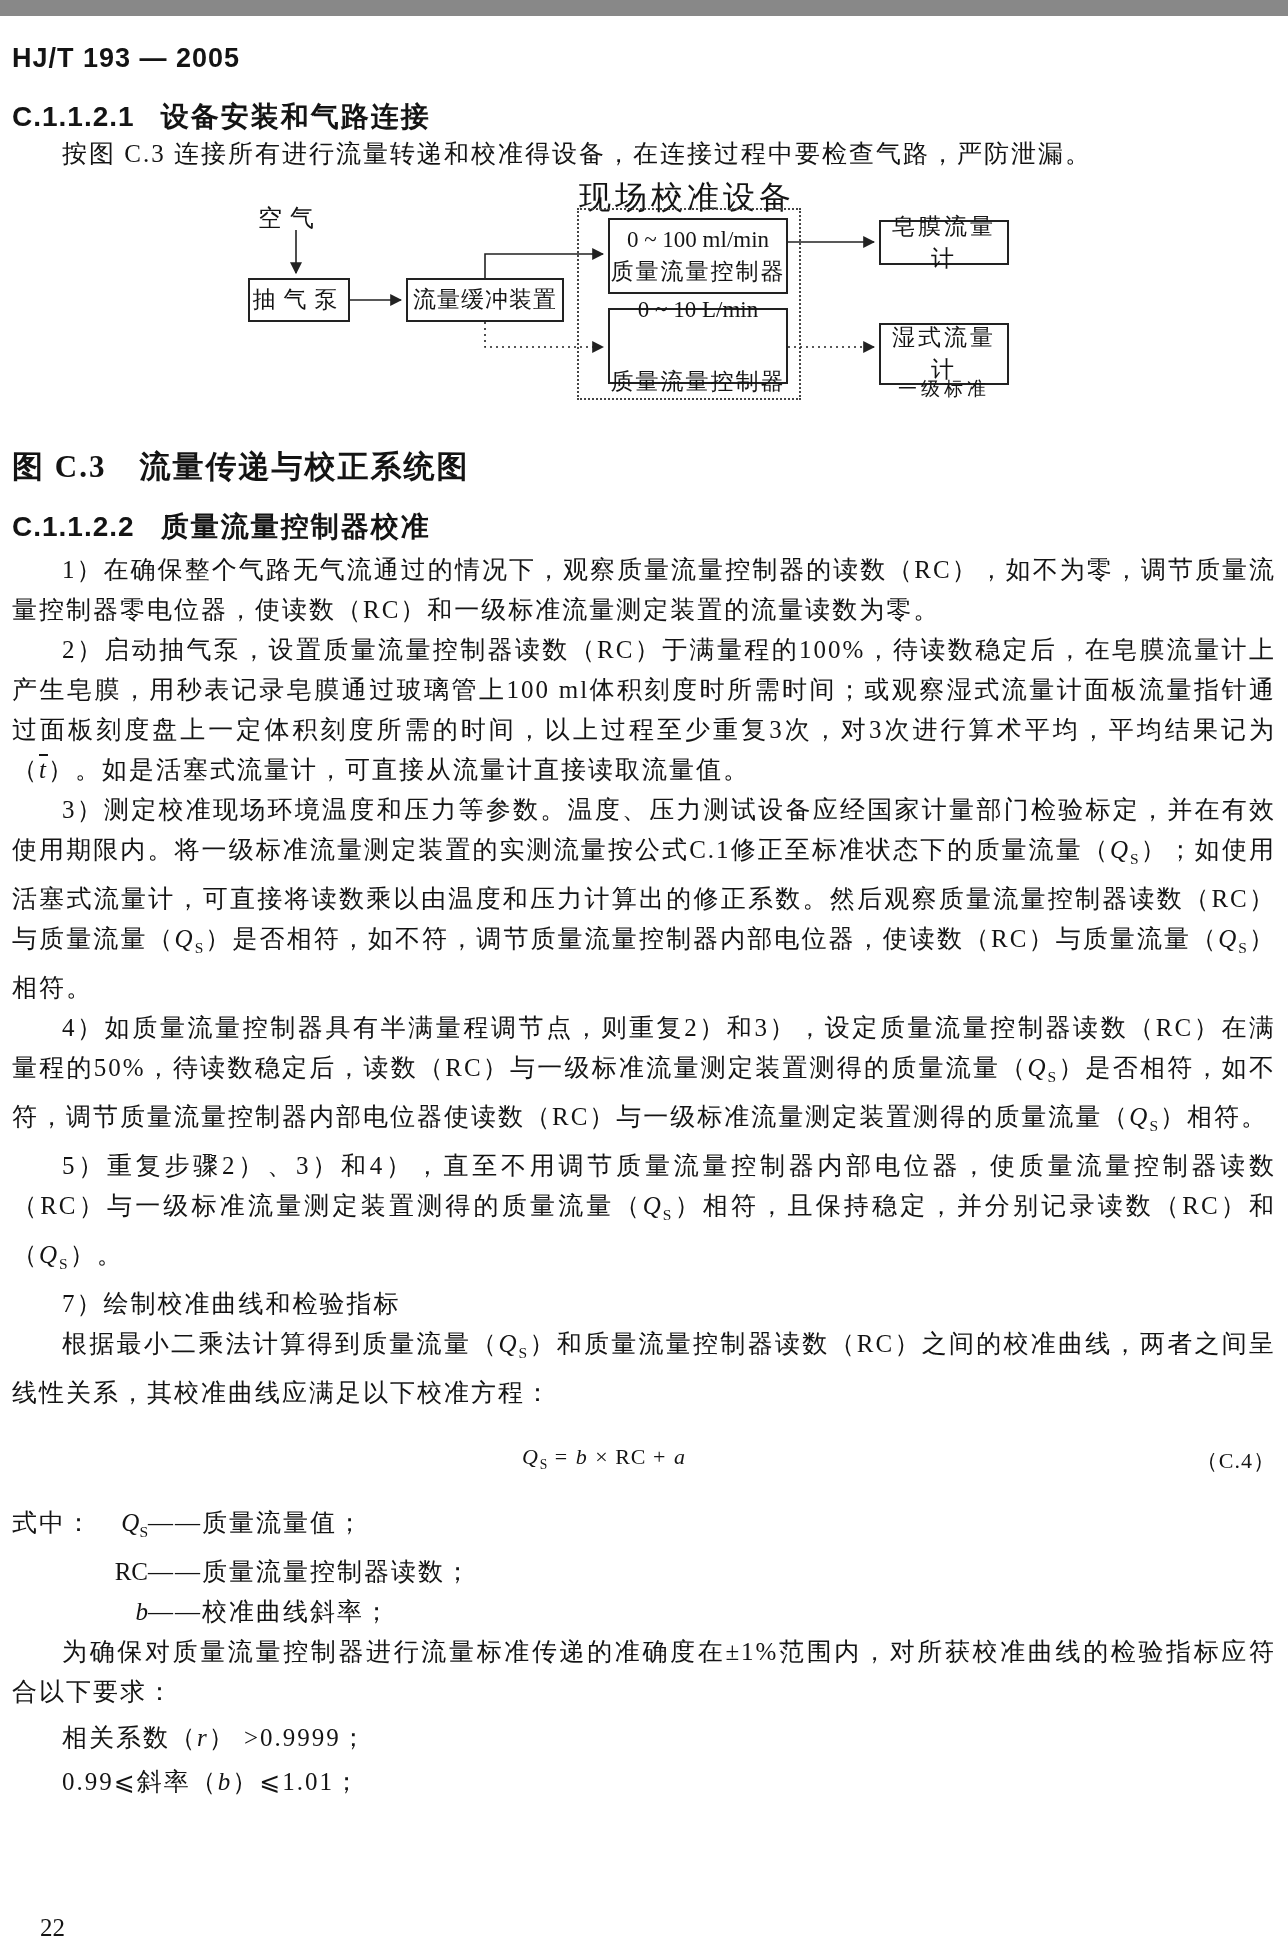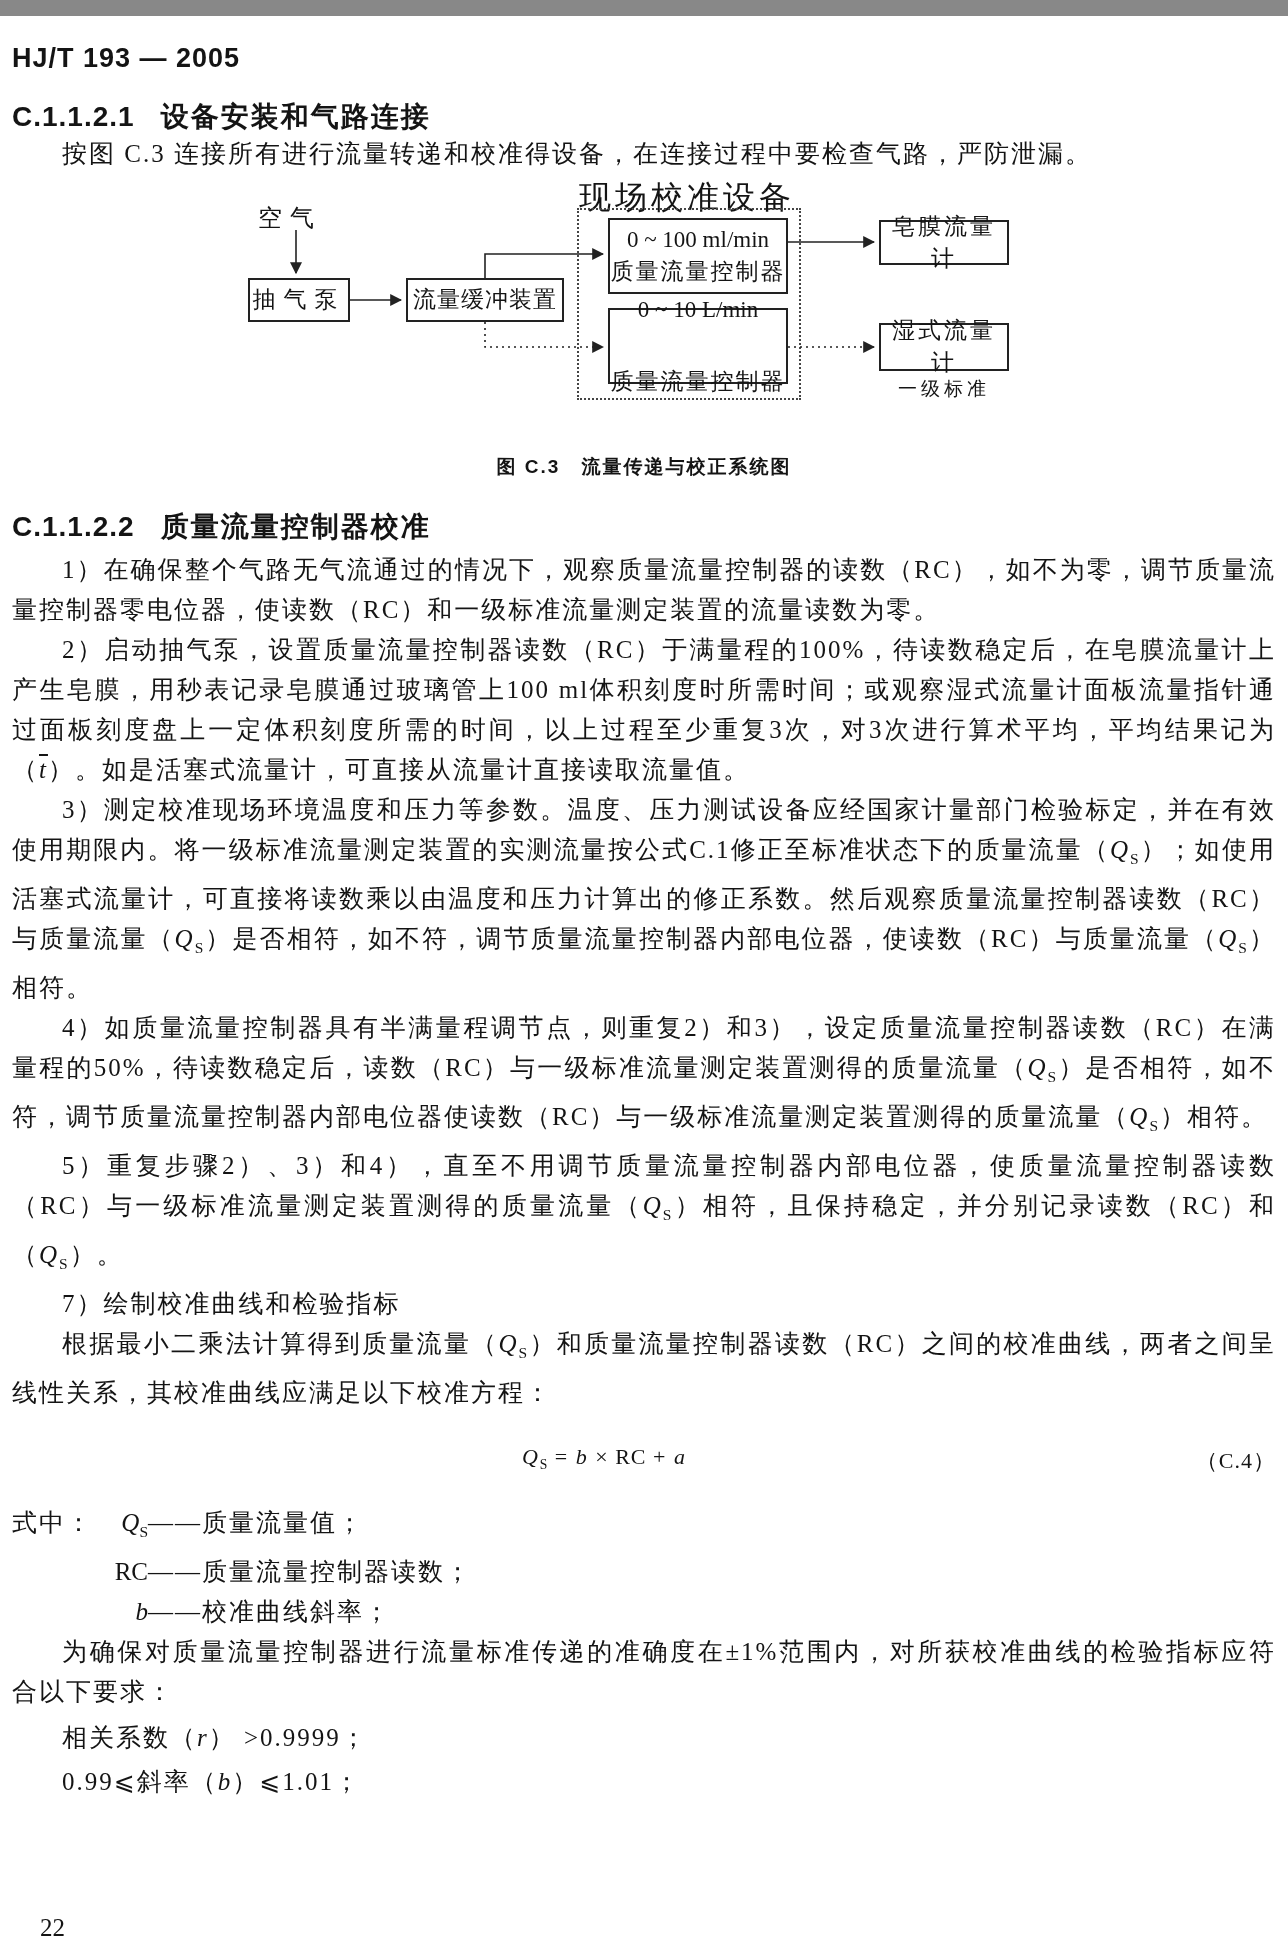--- a/index.html
+++ b/index.html
@@ -37,27 +37,27 @@
     letter-spacing:4px;font-size:32px;}
   .air{left:246px;top:22px;letter-spacing:8px;font-size:24px;}
   .pump{left:236px;top:98px;width:102px;height:44px;letter-spacing:8px;}
   .buffer{left:394px;top:98px;width:158px;height:44px;letter-spacing:1px;}
   .mfc{left:596px;width:180px;height:76px;letter-spacing:0;line-height:34px;}
   .mfc1{top:38px;}
   .mfc2{top:128px;gap:40px;}
   .mfc .range{letter-spacing:0;}
   .mfc .mname{letter-spacing:2px;}
   .soap{left:867px;top:40px;width:130px;height:45px;letter-spacing:3px;}
-  .wet{left:867px;top:143px;width:130px;height:48px;letter-spacing:3px;}
+  .wet{left:867px;top:143px;width:130px;height:62px;letter-spacing:3px;}
   .primary{left:867px;top:196px;width:130px;text-align:center;letter-spacing:4px;font-size:19px;}
   .dsvg{position:absolute;left:0;top:0;z-index:3;pointer-events:none;}
   
-  .fig-caption{margin-top:24px;text-align:center;
-    font-family:Liberation Sans, sans-serif;font-weight:bold;
-    font-size:19px;letter-spacing:2px;line-height:34px;}
+  .fig-caption{margin-top:24px;text-align:left;
+    font-family:Liberation Serif, serif;font-weight:bold;
+    font-size:31px;letter-spacing:2px;line-height:34px;}
   .paras{margin-top:6px;}
   .eq-row{display:flex;align-items:center;margin-top:14px;font-size:22px;line-height:60px;}
   .eq{flex:1;text-align:center;letter-spacing:1px;}
   .eq i{padding:0 1px;}
   .eq-label{letter-spacing:1px;}
   .where{margin-top:8px;font-size:25px;}
   .where-row{line-height:40px;}
   .where-label{display:inline-block;width:84px;letter-spacing:2px;}
   .where-sym{display:inline-block;min-width:52px;text-align:right;}
   .where-text{letter-spacing:2px;}

